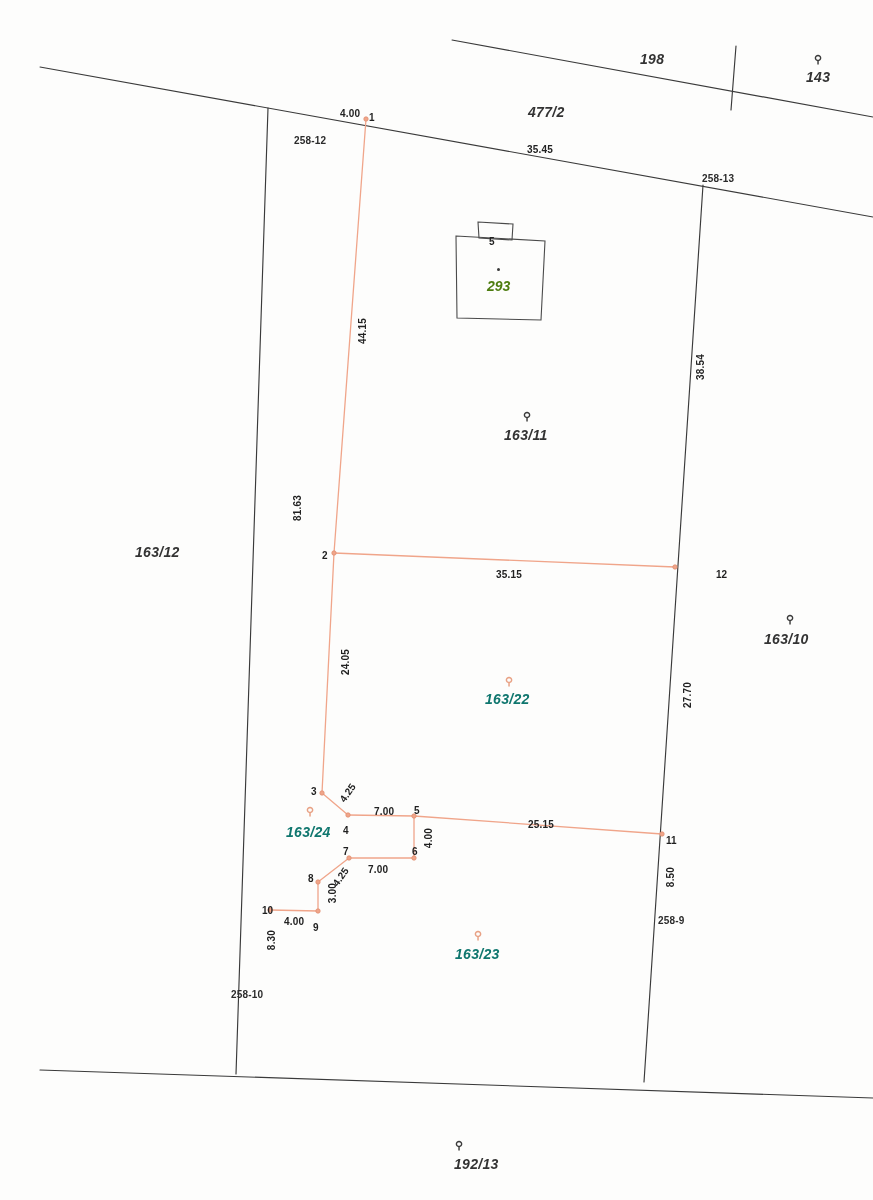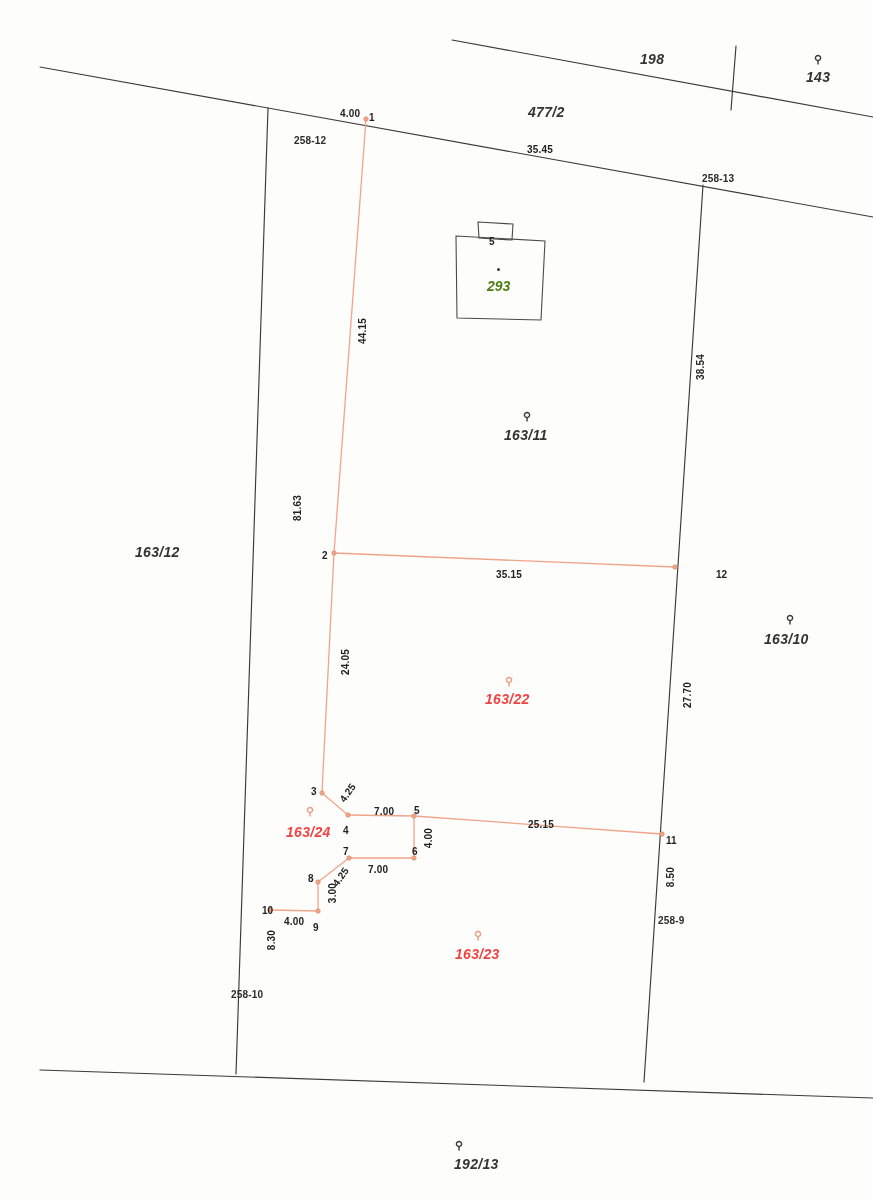--- a/index.html
+++ b/index.html
@@ -32,21 +32,21 @@
     line-height: 1;
     -webkit-font-smoothing: antialiased;
   }
   
   .parcel-id {
     font-style: italic;
     font-weight: bold;
     font-size: 14px;
     letter-spacing: 0.3px;
   }
-  .parcel-id.orange { color: #ef4444; }
+  .parcel-id.orange { color: #0f766e; }
   .parcel-id.black  { color: #333333; }
 
   
   .boundary-code {
     font-size: 10px;
     font-weight: bold;
     color: #2b2b2b;
     letter-spacing: 0.2px;
   }
   

